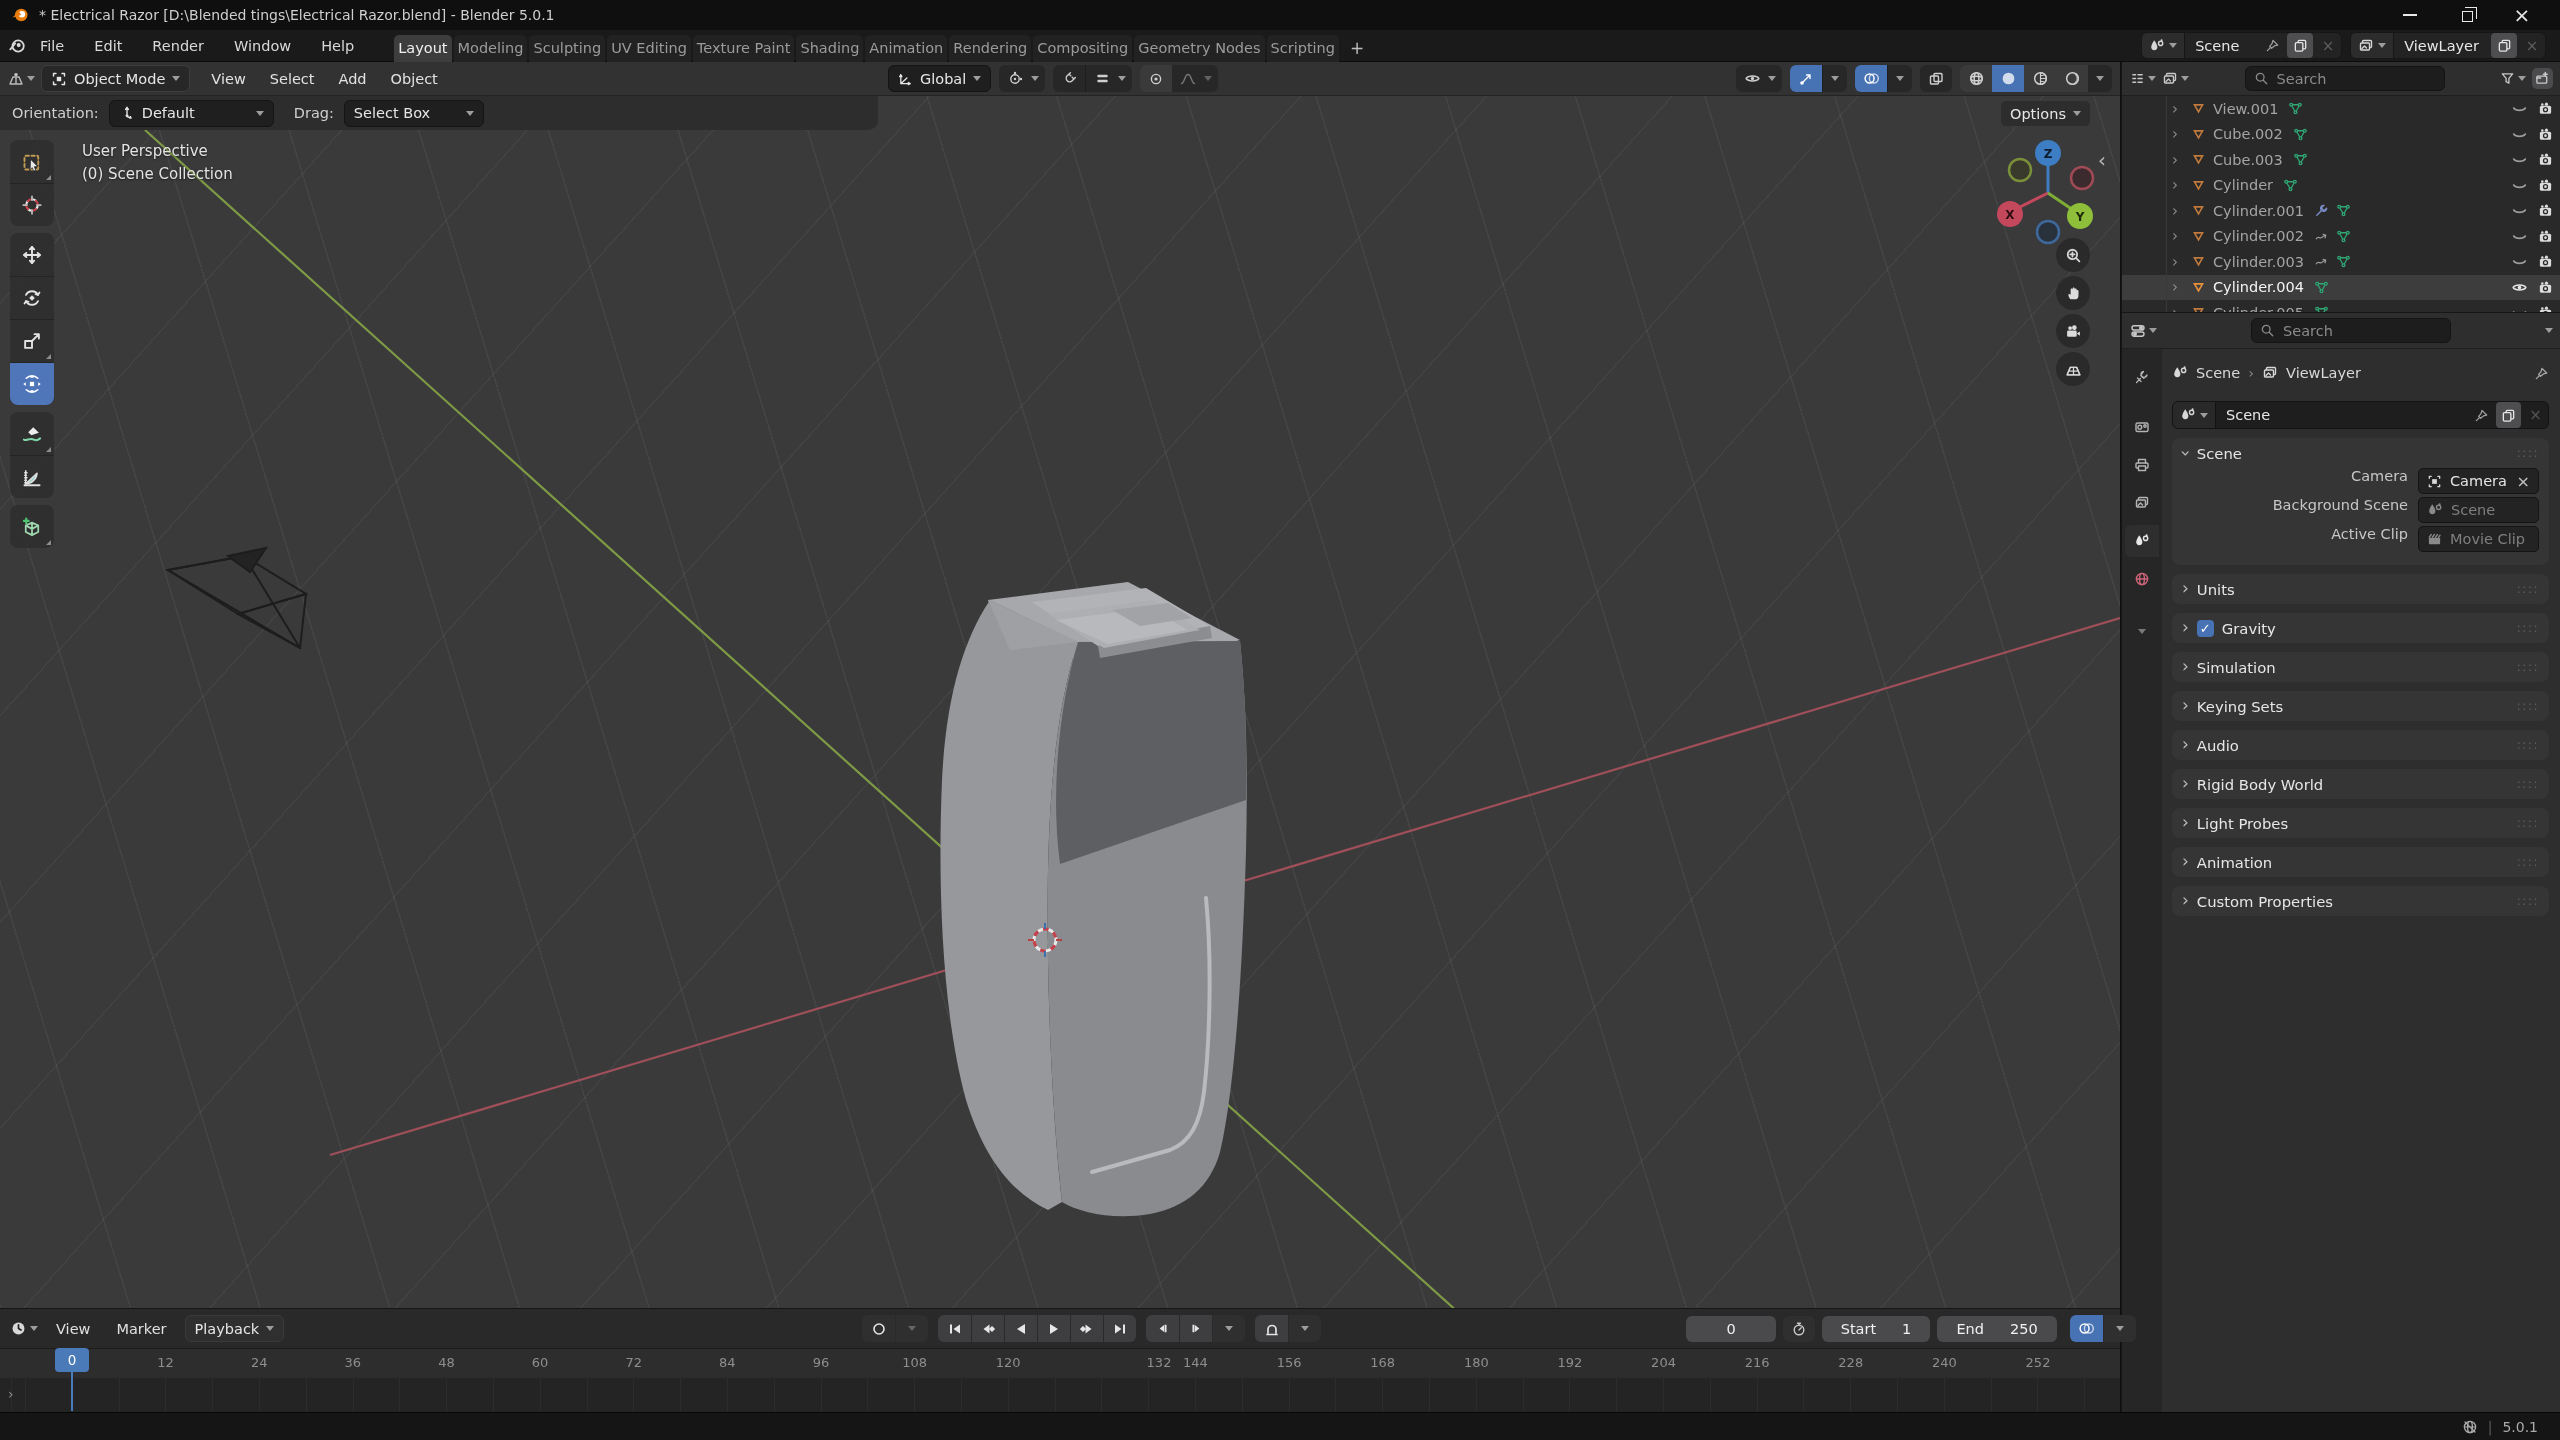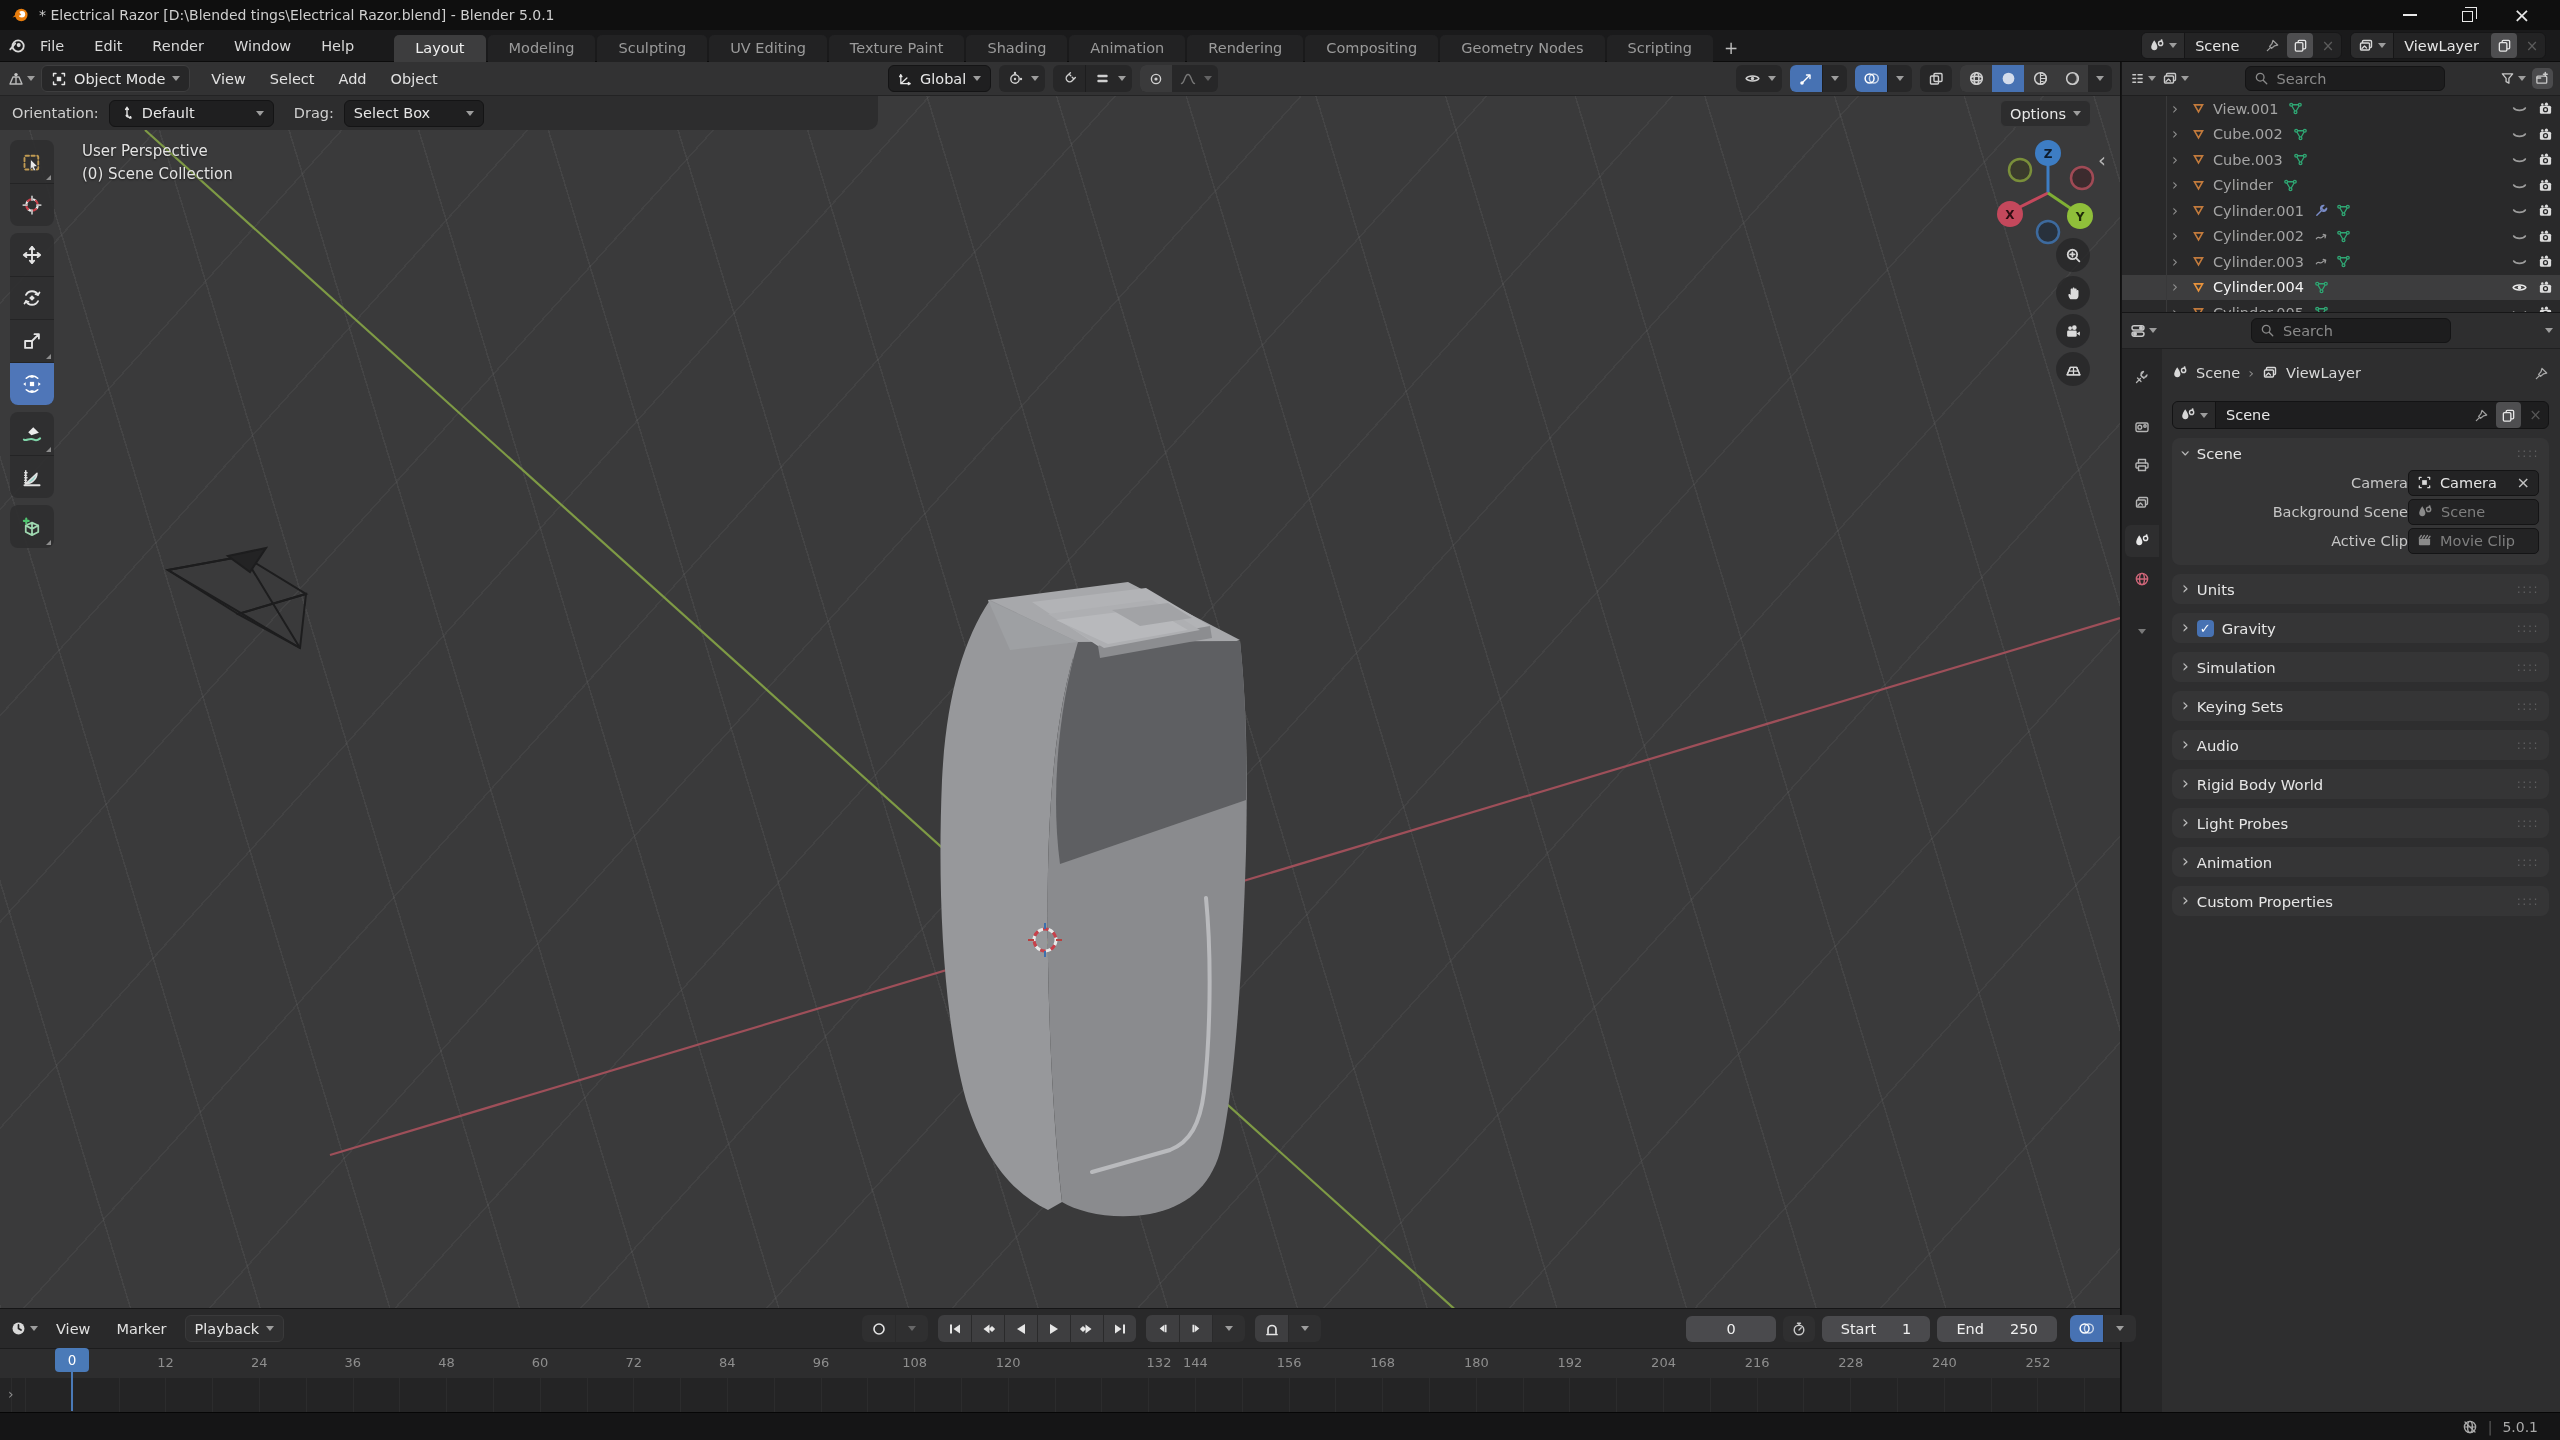--- a/index.html
+++ b/index.html
@@ -21,21 +21,21 @@
   .wbtn .minus{width:14px;height:2px;background:#e8e8e8}
   .wbtn .restore{width:11px;height:11px;border:1.6px solid #e8e8e8;position:relative;margin-top:3px;margin-left:3px}
   .wbtn .restore:before{content:"";position:absolute;left:2px;top:-5px;width:11px;height:11px;border:1.6px solid #e8e8e8;border-left:none;border-bottom:none}
   .wbtn .x{font-size:20px;line-height:1}
 
   
   .menubar{left:0;top:30px;width:2560px;height:32px;background:#1a1a1b;display:flex;align-items:center;padding:0 8px;gap:2px;border-bottom:1px solid #0c0c0c}
   .mainmenu{display:flex;align-items:center;margin-right:26px;gap:6px}
   .mainmenu .mitem{padding:4px 12px;border-radius:4px;color:#d9d9d9;font-size:14.5px}
   .wstabs{display:flex;align-items:flex-end;gap:2px;height:32px}
-  .wstab{height:27px;display:flex;align-items:center;padding:0 21px;font-size:14.5px;color:#9b9b9b;background:#222223;border-radius:5px 5px 0 0}
+  .wstab{height:27px;display:flex;align-items:center;padding:0 4px;font-size:14.5px;color:#9b9b9b;background:#222223;border-radius:5px 5px 0 0}
   .wstab.active{background:#3d3d3e;color:#f0f0f0}
   .wstab.add{background:transparent;color:#bdbdbd;font-size:17px;padding:0 9px}
   .menubar-right{margin-left:auto;display:flex;gap:8px;align-items:center;padding-right:6px}
   .idpill{display:flex;align-items:center;background:#232324;border:1px solid #161617;border-radius:6px;height:27px;overflow:hidden}
   .idpill .seg{display:flex;align-items:center;gap:4px;padding:0 7px;height:100%}
   .idpill .seg.icon{background:#2c2c2d;border-right:1px solid #161617}
   .idpill .name{font-size:14.5px;color:#e6e6e6;padding:0 10px;min-width:74px}
   .idpill .act{width:26px;height:100%;display:flex;align-items:center;justify-content:center;color:#9a9a9a}
   .idpill .act.lit{background:#4e4e50;color:#e4e4e4;border-radius:4px;margin:2px}
   .idpill .act.dis{color:#5c5c5c}
@@ -108,21 +108,21 @@
   .dblock .ic{display:flex;align-items:center;gap:4px;background:#29292a;height:100%;padding:0 7px;border-right:1px solid #131314}
   .dblock .val{flex:1;padding:0 10px;font-size:14.5px;color:#e8e8e8}
   .dblock .a{width:25px;display:flex;align-items:center;justify-content:center;color:#9c9c9c;height:100%}
   .dblock .a.lit{background:#4e4e50;border-radius:4px;margin:2px;color:#e6e6e6}
   .dblock .a.dis{color:#555}
   .panel{margin-top:9px;background:#353536;border-radius:8px;padding:0 10px;min-height:30px}
   .panel .phead{display:flex;align-items:center;height:30px;gap:8px;font-size:14.8px;color:#e6e6e6}
   .panel .phead .grip{margin-left:auto;color:#5f5f60;letter-spacing:1.5px;font-size:12px}
   .chev{display:inline-block;color:#b9b9b9;font-size:17px;line-height:1;transform:translateY(-1px)}
   .chev.open{transform:rotate(90deg)}
-  .frow{display:flex;align-items:center;height:29px;}
+  .frow{display:flex;height:29px;gap:10px}
   .frow .flabel{width:226px;text-align:right;color:#c6c6c6;font-size:14.5px;flex:none}
   .field{flex:1;display:flex;align-items:center;gap:8px;background:#232324;border:1px solid #141415;border-radius:5px;height:26px;padding:0 8px;font-size:14.5px;color:#e4e4e4}
   .field.ph{color:#7f7f7f}
   .field .x{margin-left:auto;color:#c2c2c2;font-size:16px}
   .checkbox{width:17px;height:17px;background:#4772b3;border-radius:4px;color:#fff;display:flex;align-items:center;justify-content:center;font-size:13px}
 
   
   .tl-head{left:0;top:1308px;width:2120px;height:40px;background:#29292a;border-top:1px solid #161617;display:flex;align-items:center;gap:6px;padding:0 10px}
   .tl-head .menus{display:flex;gap:2px}
   .tl-head .mitem{padding:4px 12px;font-size:14.5px;color:#e0e0e0}

